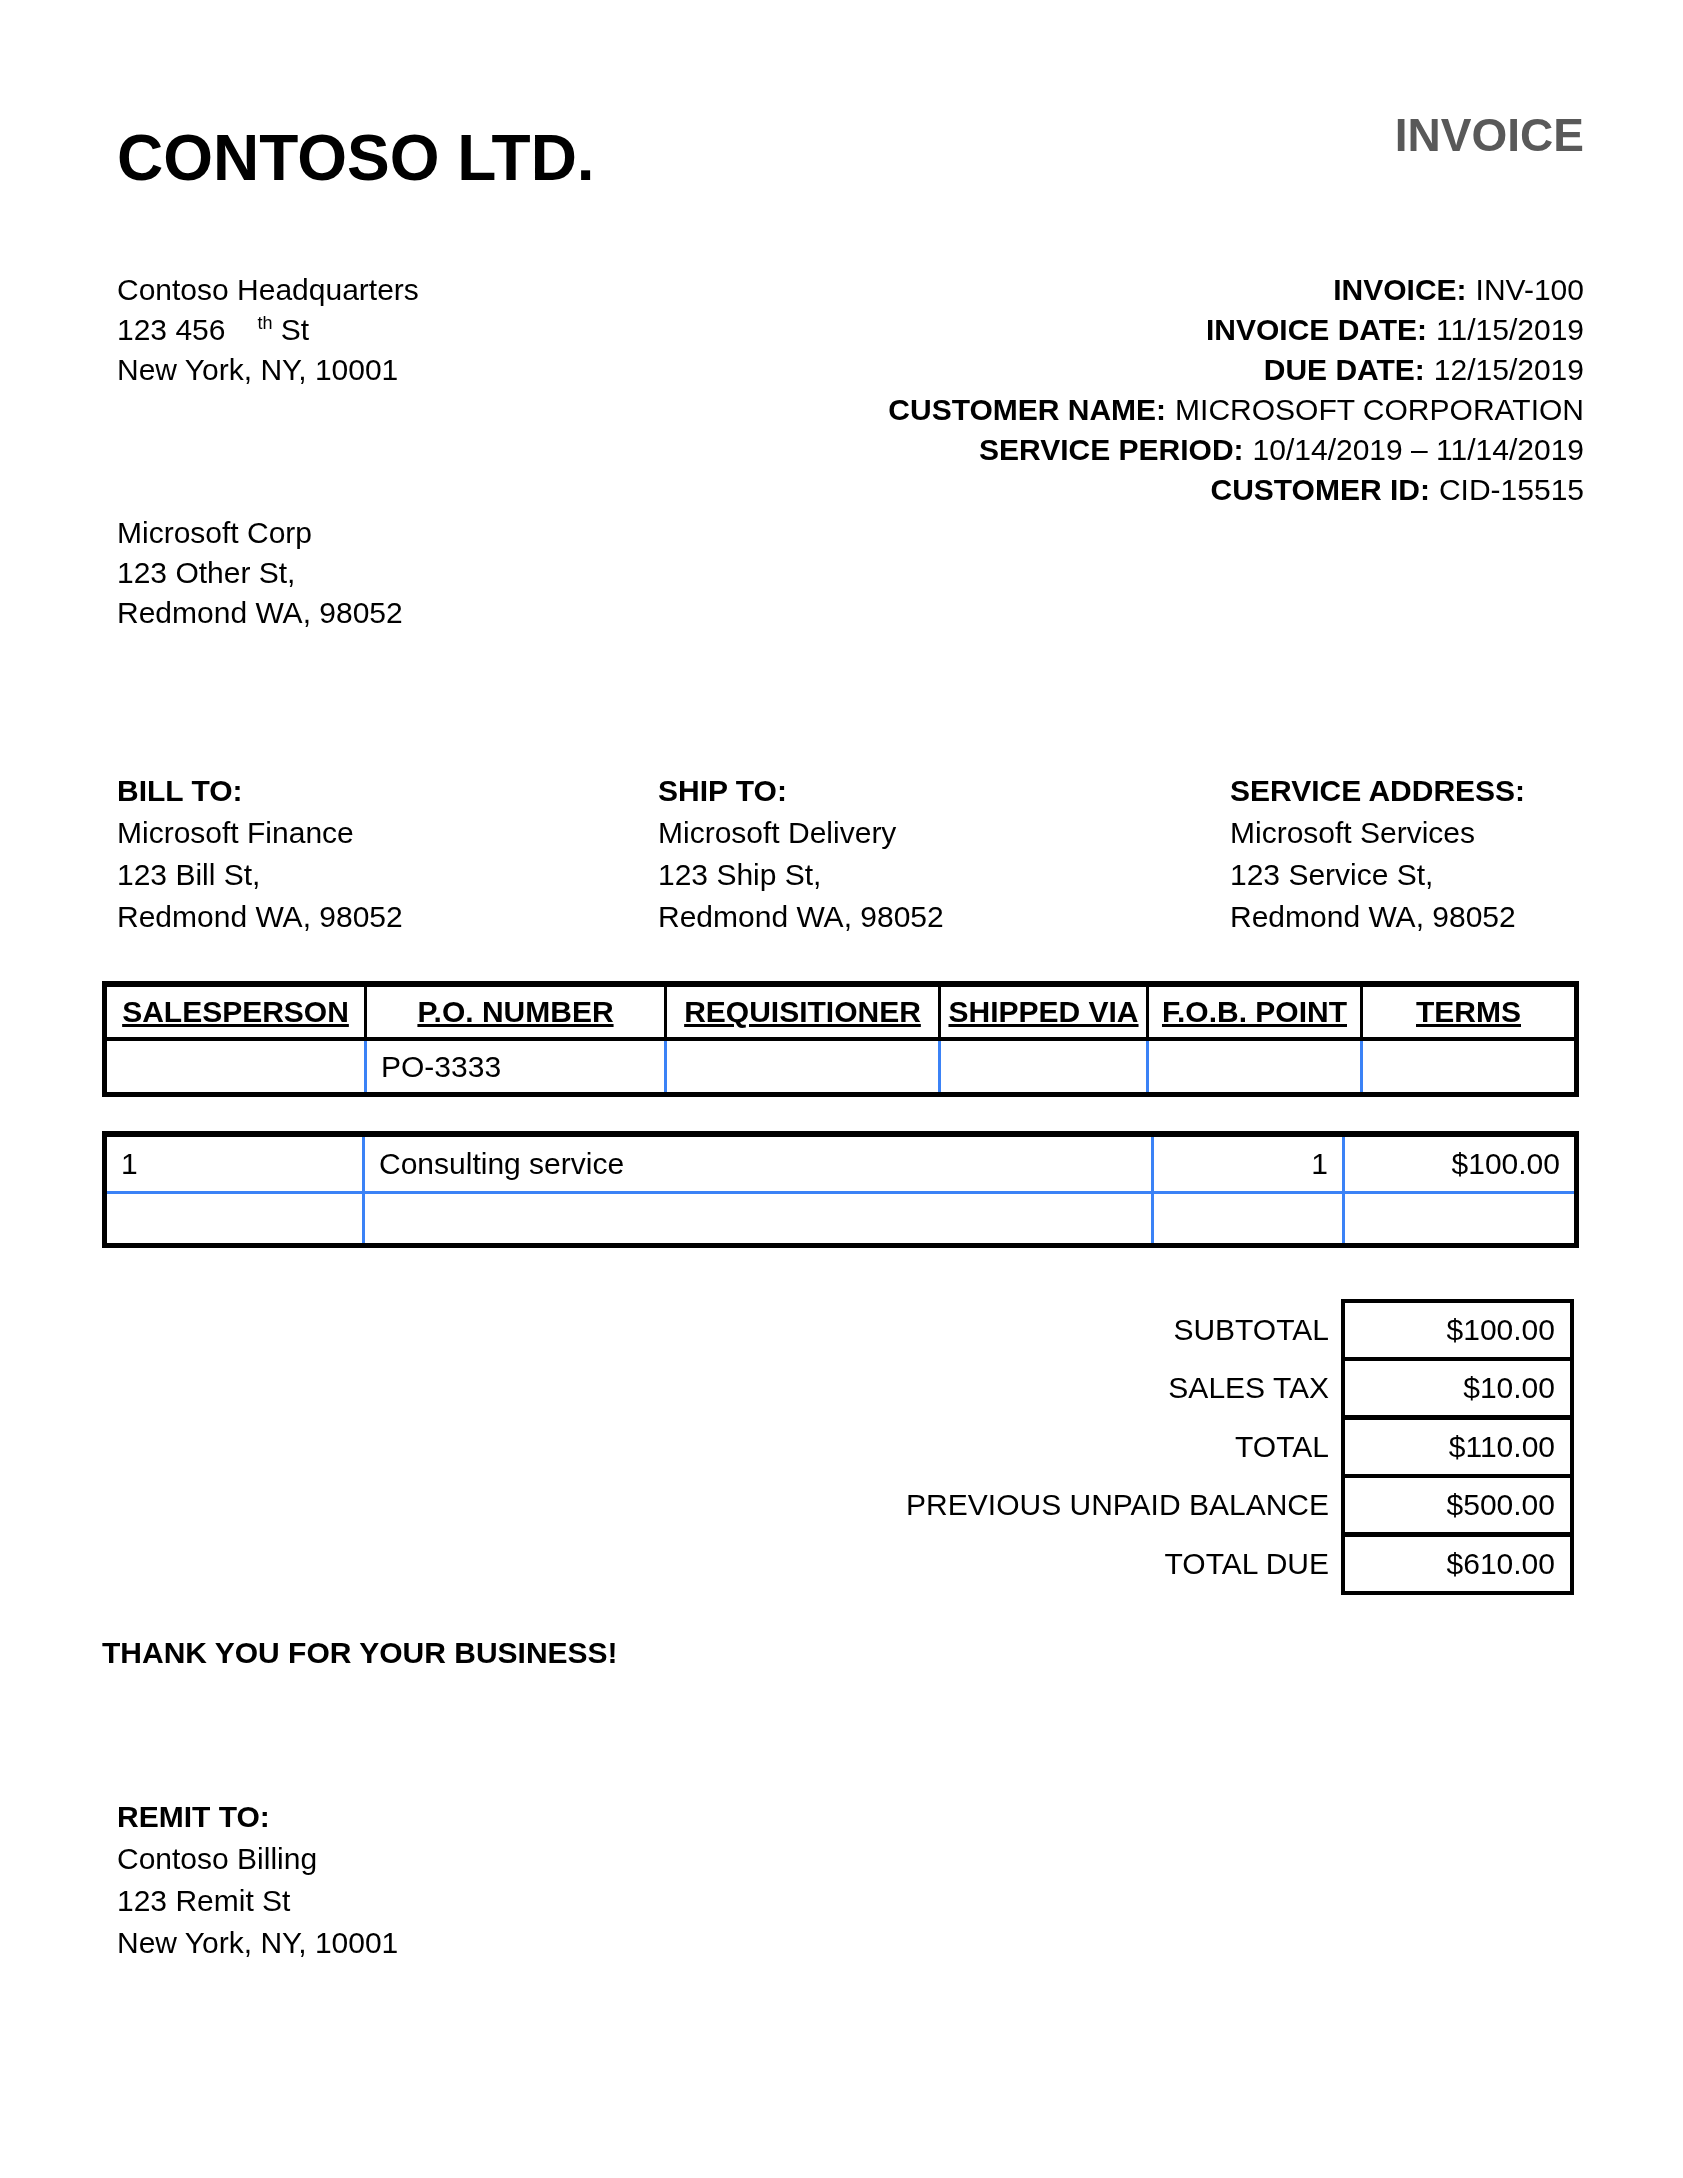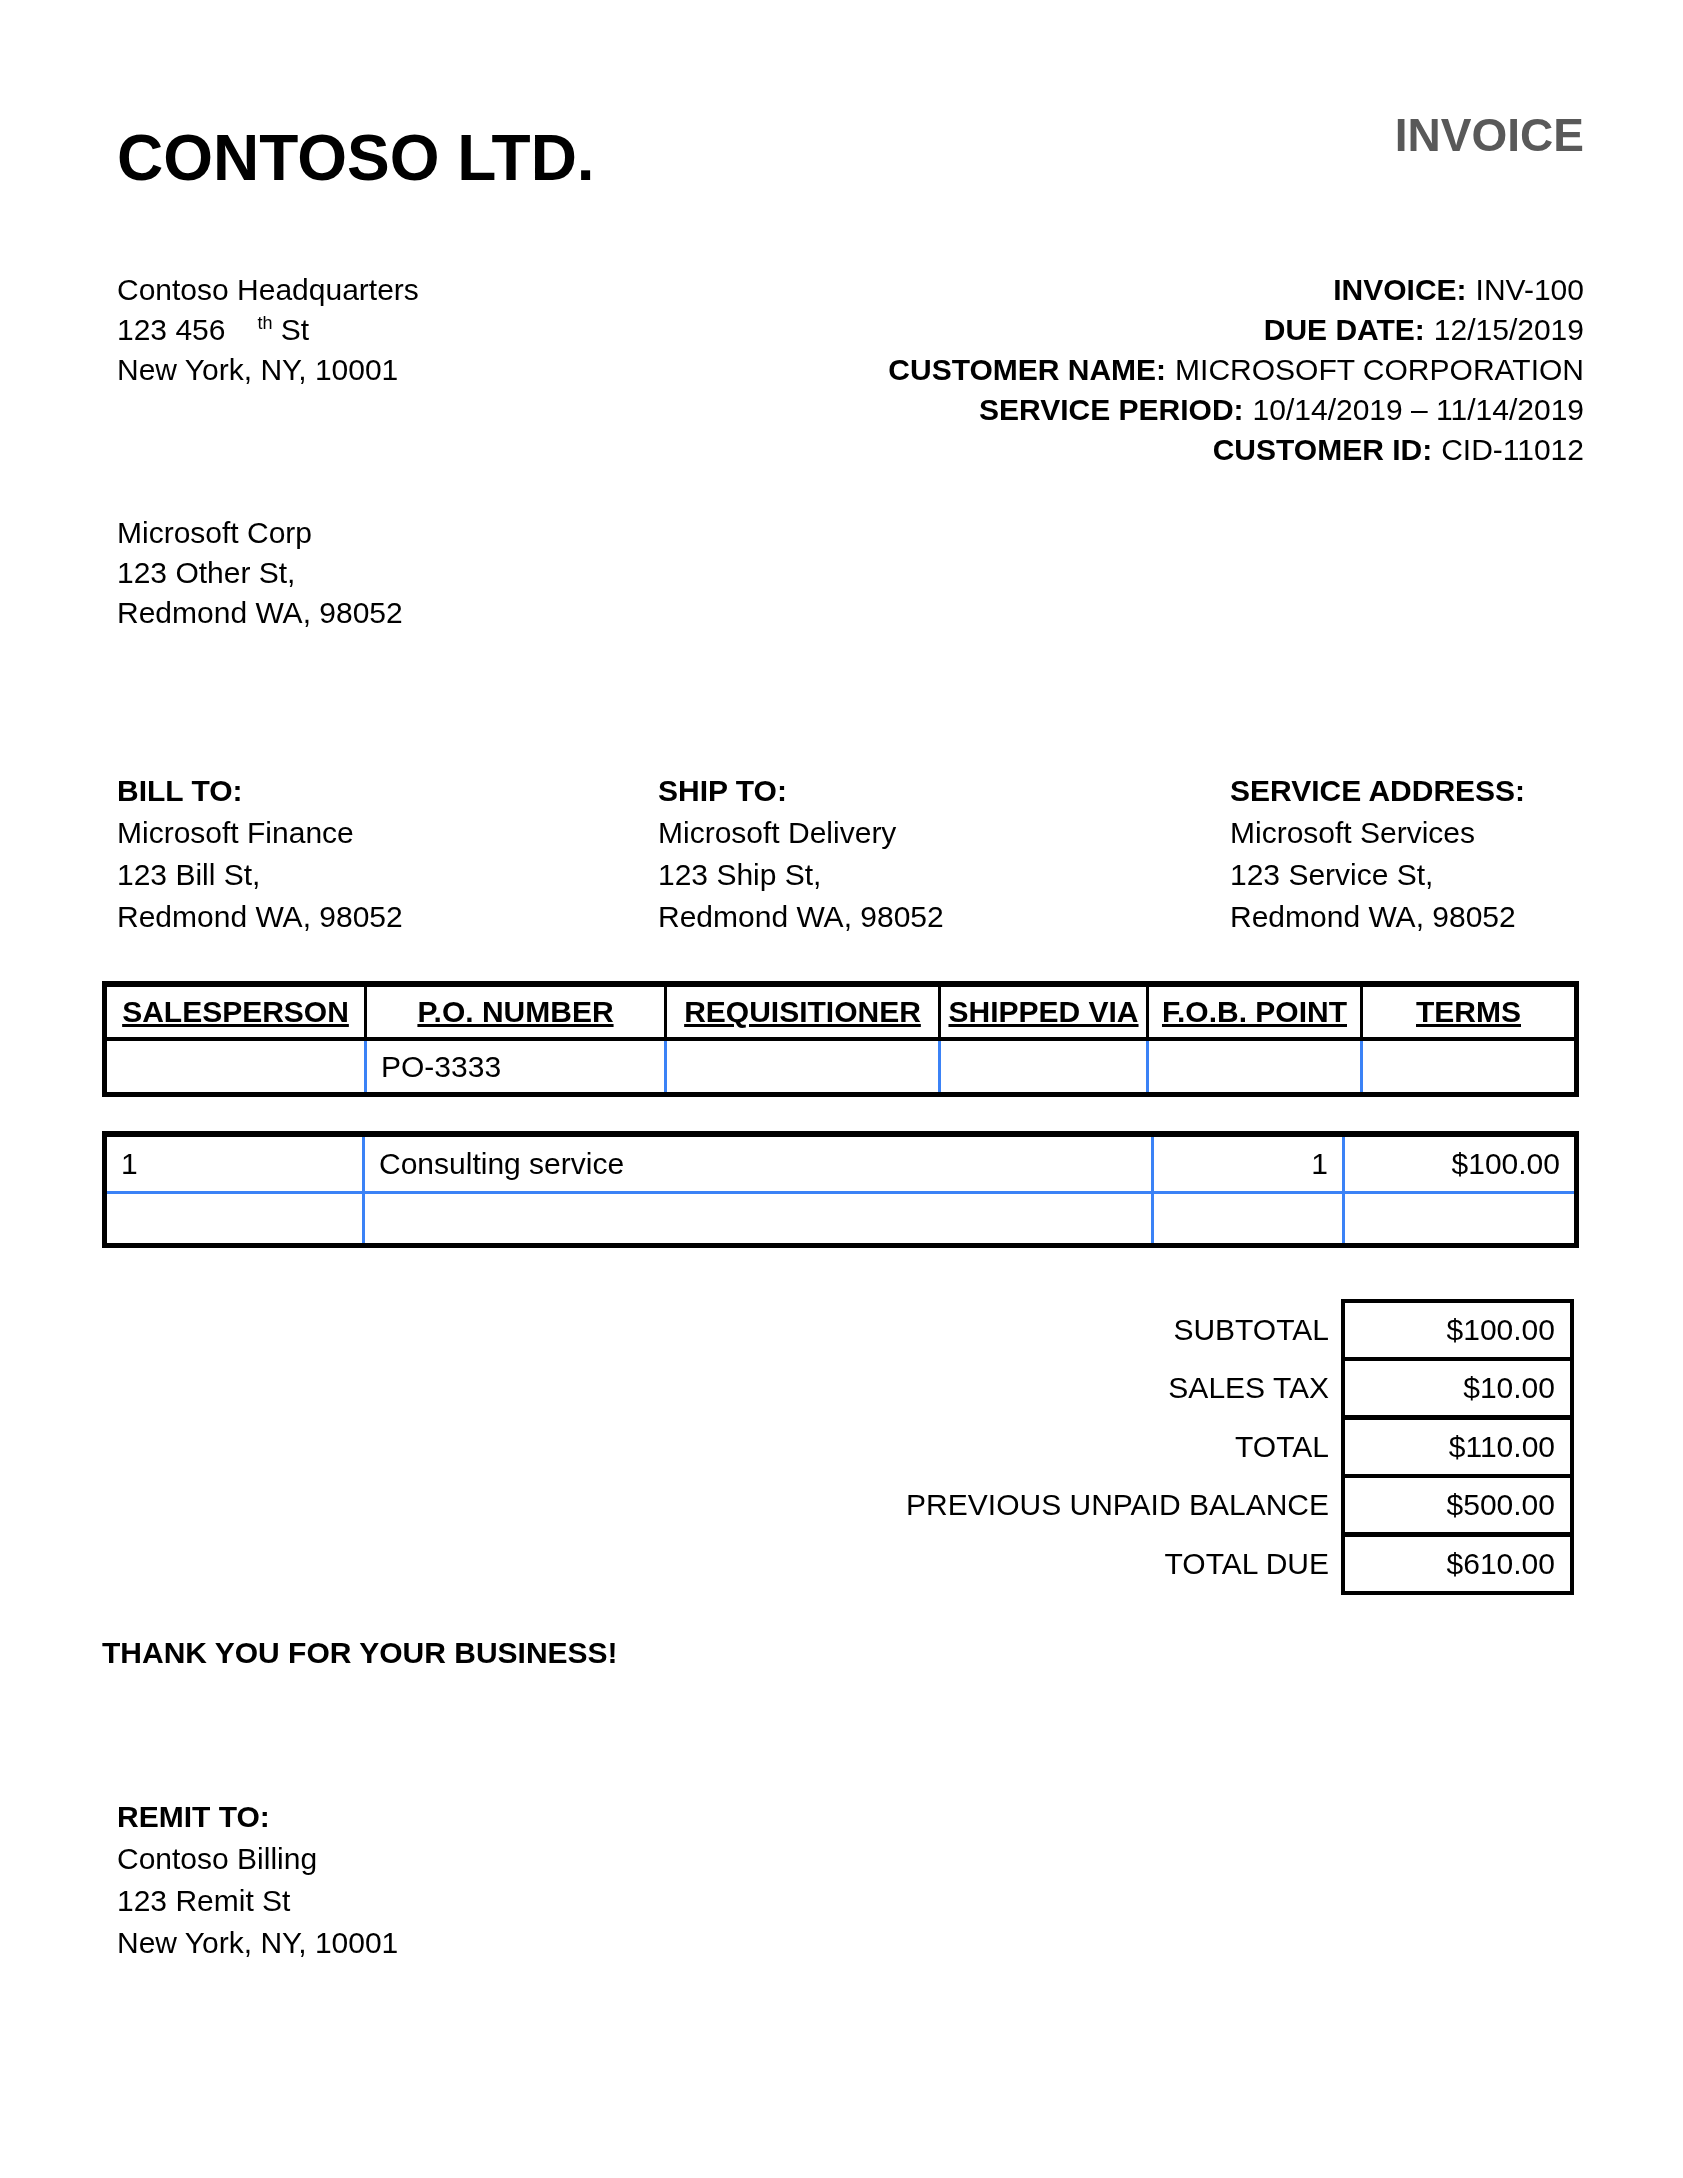--- a/index.html
+++ b/index.html
@@ -53,24 +53,25 @@
   <div class="invoice-title" style="color: rgb(89, 89, 89);">INVOICE</div>
 
   <div class="company-address">
     <div>Contoso Headquarters</div>
     <div><span>123 456</span><sup>th</sup><span> St</span></div>
     <div>New York, NY, 10001</div>
   </div>
 
   <div class="invoice-meta">
     <div><span class="bold">INVOICE:</span><span class="meta-value">INV-100</span></div>
+    <div><span class="bold">INVOICE DATE:</span><span class="meta-value">11/15/2019</span></div>
     <div><span class="bold">DUE DATE:</span><span class="meta-value">12/15/2019</span></div>
     <div><span class="bold">CUSTOMER NAME:</span><span class="meta-value">MICROSOFT CORPORATION</span></div>
     <div><span class="bold">SERVICE PERIOD:</span><span class="meta-value">10/14/2019 – 11/14/2019</span></div>
-    <div><span class="bold">CUSTOMER ID:</span><span class="meta-value">CID-11012</span></div>
+    <div><span class="bold">CUSTOMER ID:</span><span class="meta-value">CID-15515</span></div>
   </div>
 
   <div class="customer-address">
     <div>Microsoft Corp</div>
     <div>123 Other St,</div>
     <div>Redmond WA, 98052</div>
   </div>
 
   <div class="addr-col addr-col-1">
     <div class="bold">BILL TO:</div>

